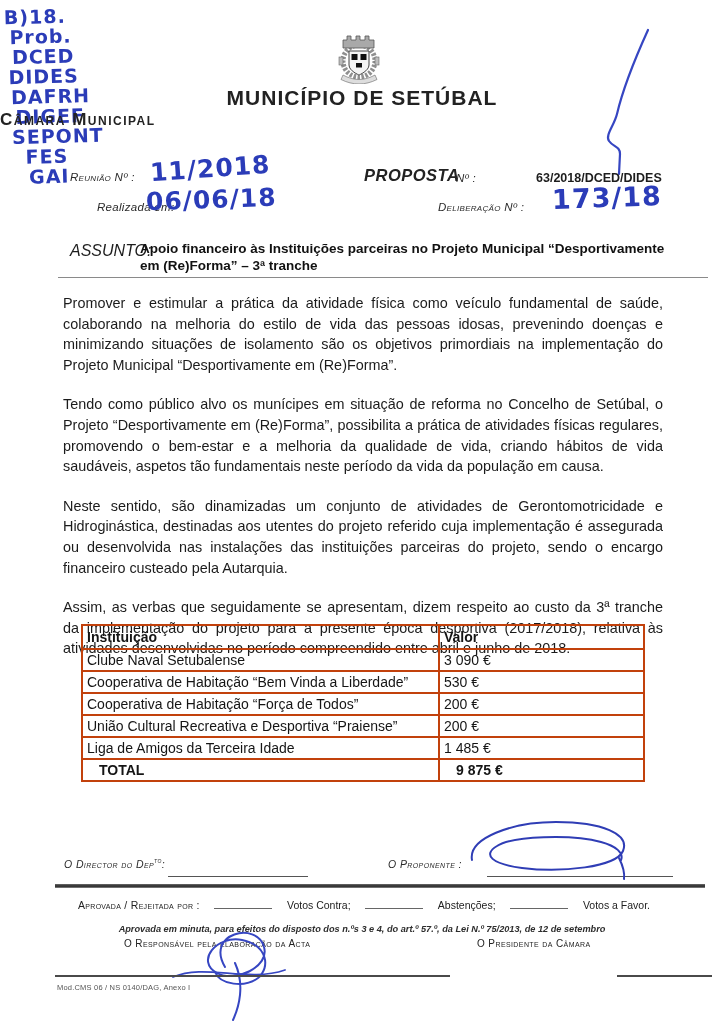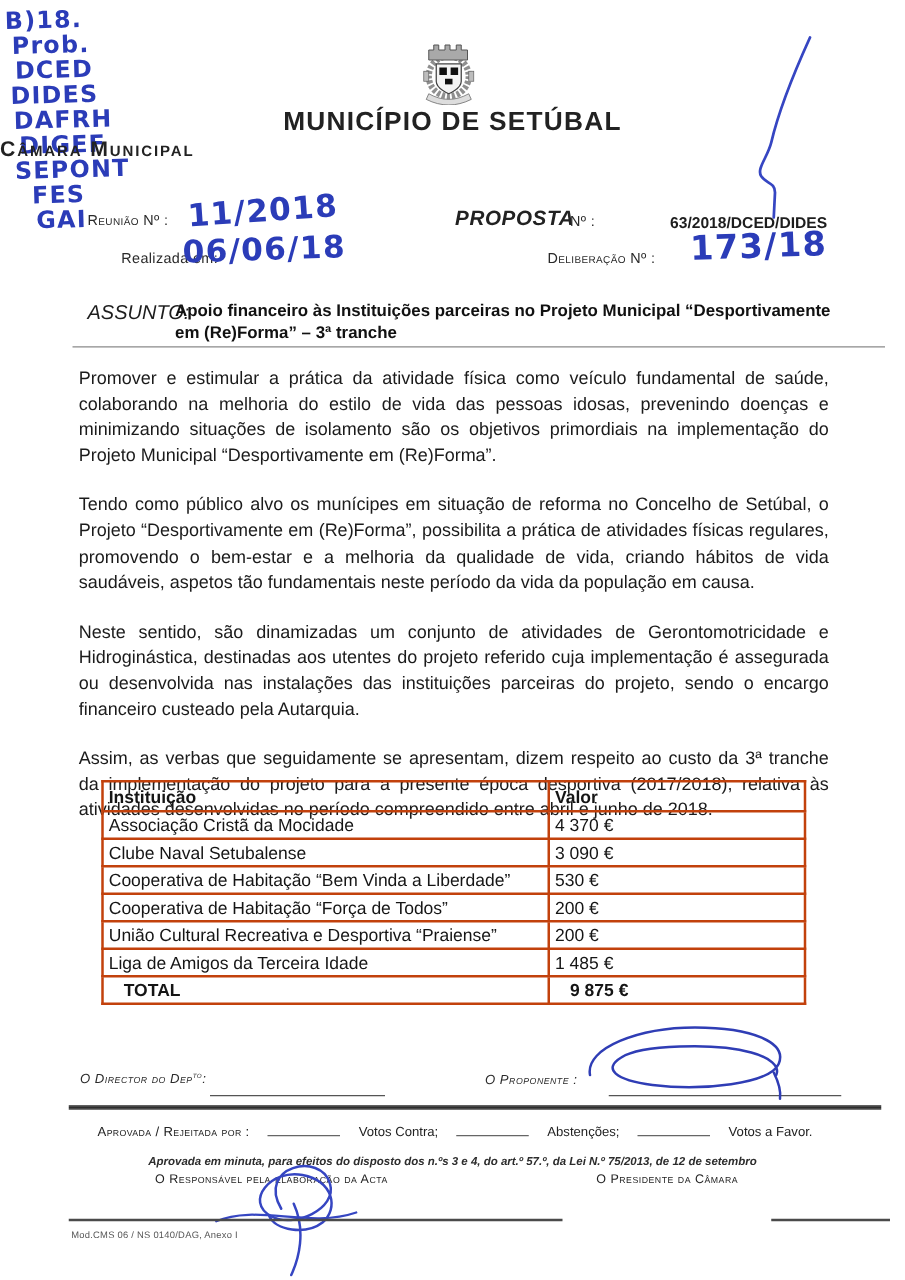--- a/index.html
+++ b/index.html
@@ -21,21 +21,21 @@
   .handnotes div:nth-child(8){ padding-left:18px; }
   .handnotes div:nth-child(9){ padding-left:21px; }
   .pen-stroke { position:absolute; pointer-events:none; }
   
   .crest { position:absolute; left:328px; top:26px; }
   .muni-title { position:absolute; left:0; top:86px; width:724px; text-align:center;
     font-size:21px; font-weight:600; letter-spacing:1px; color:#222; }
   .council-title { position:absolute; left:0; top:110px; width:724px; 
     font-size:17px; font-weight:600; font-variant:small-caps; letter-spacing:1.5px; color:#222; }
   
-  .lbl { position:absolute; font-size:11.5px; color:#2a2a2a; letter-spacing:.3px; }
+  .lbl { position:absolute; font-style:italic; font-size:11.5px; color:#2a2a2a; letter-spacing:.3px; }
   .sc { font-variant:small-caps; }
   .proposta { position:absolute; left:316px; top:166px; font-style:italic; font-size:16.5px;
     font-weight:600; letter-spacing:.5px; color:#222;margin-left:48px; }
   .numero-value { position:absolute; left:536px; top:171px; font-weight:700; font-size:12.5px; }
   .hv { position:absolute; font-size:25px; letter-spacing:1px; }
   .hv-reuniao { left:150px; top:154px; transform:rotate(-4deg); }
   .hv-realizada { left:146px; top:185px; transform:rotate(-2deg); }
   .hv-delib { left:552px; top:182px; font-size:27px; transform:rotate(-2deg); }
   
   .assunto-label { position:absolute; left:70px; top:242px; font-style:italic; font-size:16px; }
@@ -129,24 +129,20 @@
 
   <table class="fund-table">
     <thead>
       <tr>
         <th>Instituição</th>
         <th>Valor</th>
       </tr>
     </thead>
     <tbody>
       <tr>
-        <td>Associação Cristã da Mocidade</td>
-        <td>4 370 €</td>
-      </tr>
-      <tr>
         <td>Clube Naval Setubalense</td>
         <td>3 090 €</td>
       </tr>
       <tr>
         <td>Cooperativa de Habitação “Bem Vinda a Liberdade”</td>
         <td>530 €</td>
       </tr>
       <tr>
         <td>Cooperativa de Habitação “Força de Todos”</td>
         <td>200 €</td>

